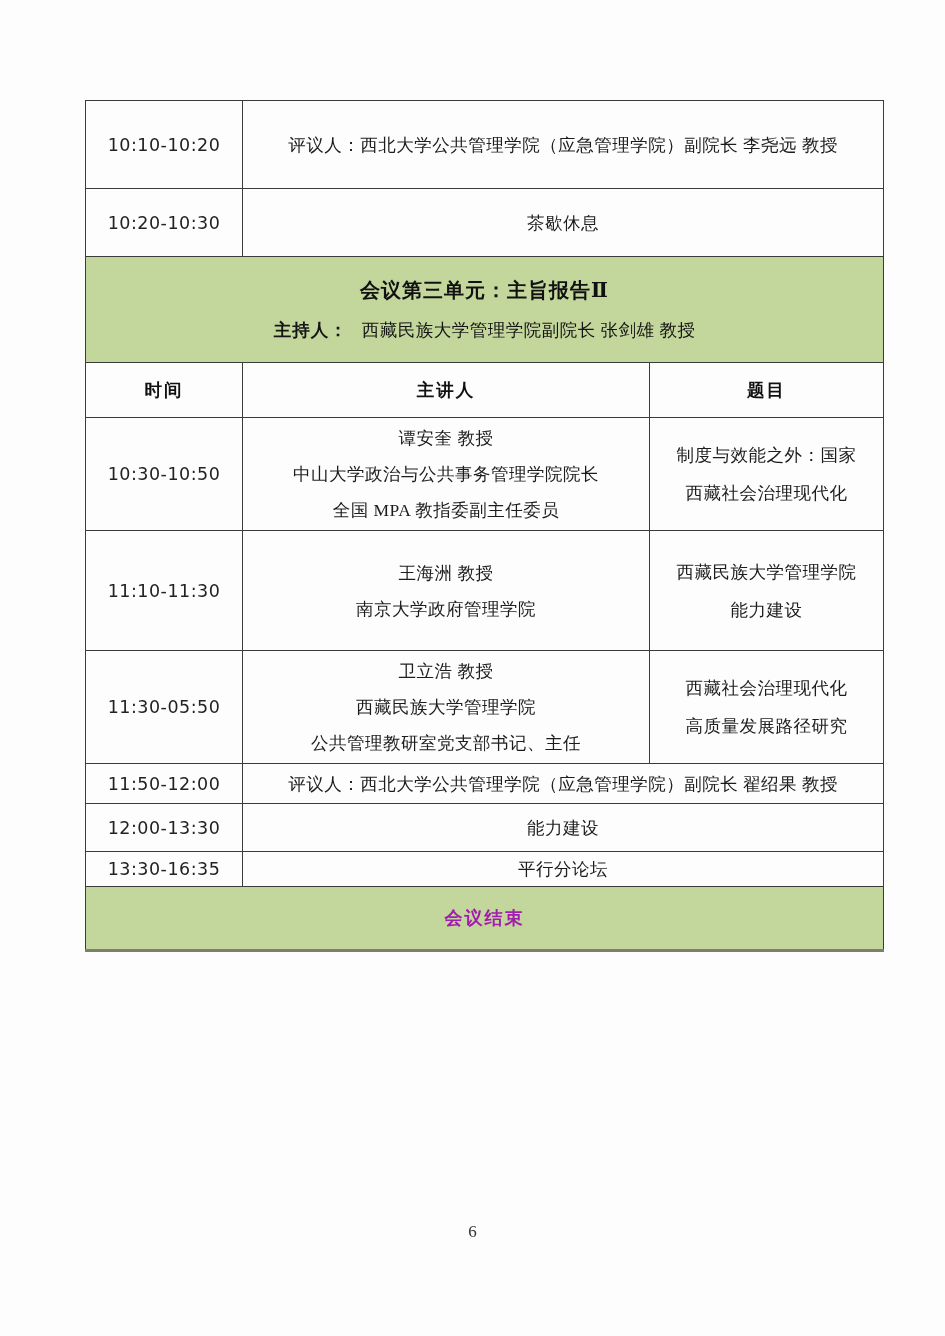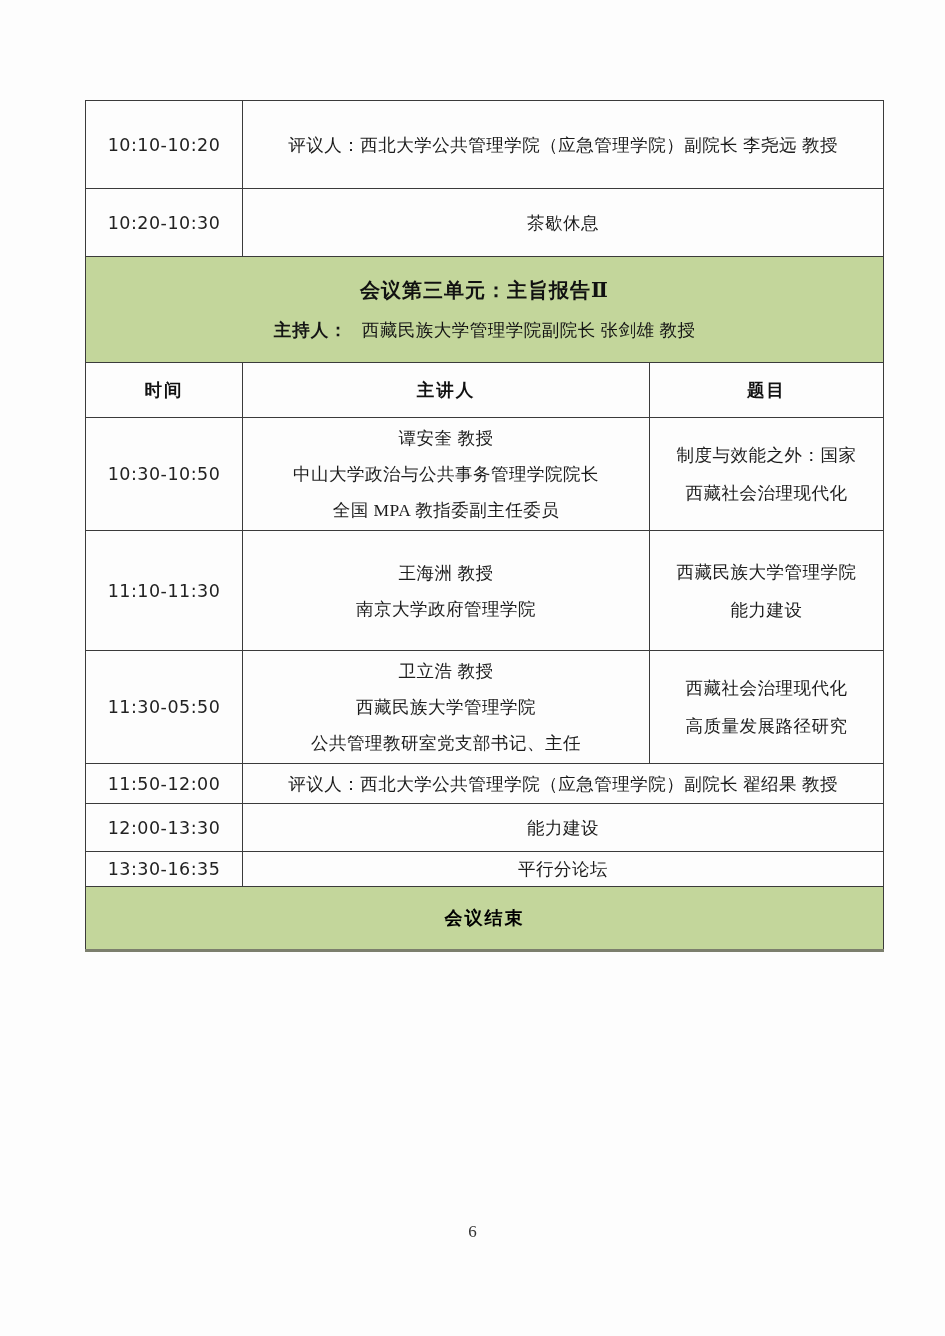--- a/index.html
+++ b/index.html
@@ -67,21 +67,21 @@
 
   td.head-cell{font-weight:bold;font-size:17.5px;letter-spacing:2px;color:#111;font-family:Liberation Mono, monospace;}
 
   .speaker-line{line-height:36px;}
   .topic-line{line-height:38px;}
 
   td.end-banner{
     font-weight:bold;
     font-size:18px;
     letter-spacing:2px;
-    color:#000000;
+    color:#a21caf;
     border-bottom:3px solid #7c7f6d;
   }
 
   .page-number{
     position:absolute;
     left:0;right:0;
     top:1222px;
     text-align:center;
     font-size:17px;
     color:#333;

